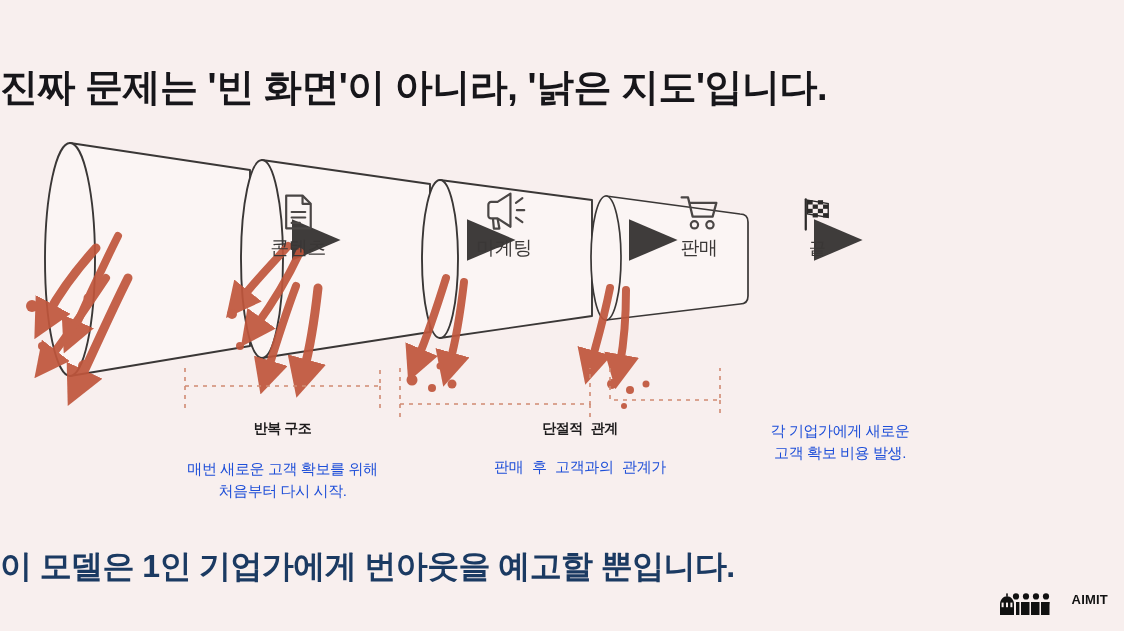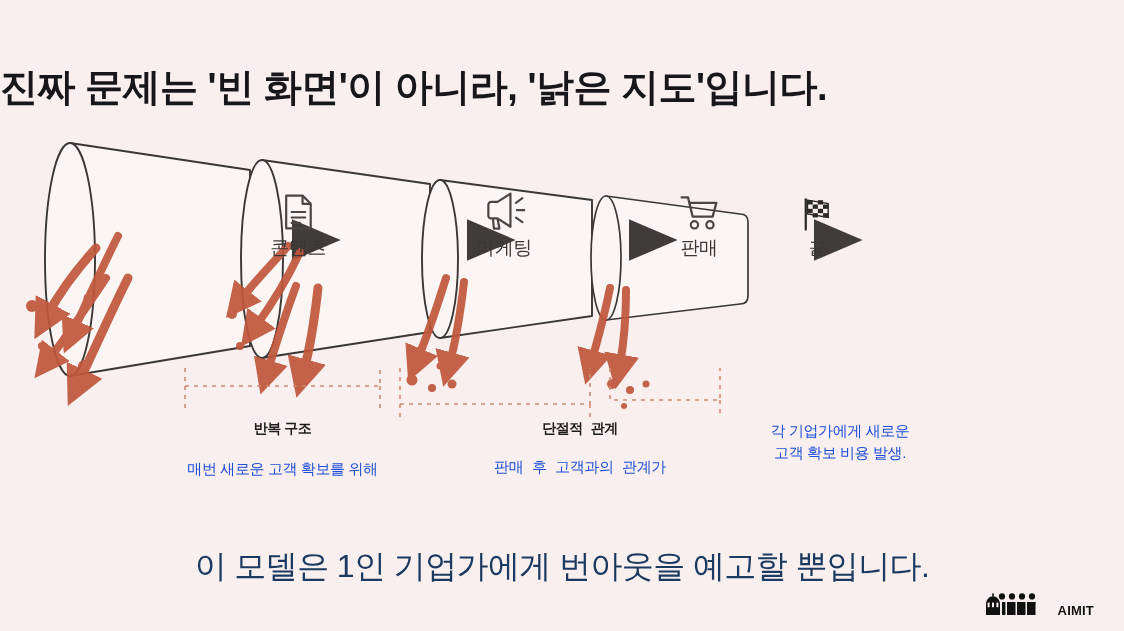--- a/index.html
+++ b/index.html
@@ -100,35 +100,34 @@
     letter-spacing: -0.4px;
     white-space: nowrap;
   }
 
   
   .statement {
     position: absolute;
     top: 545px;
     left: 0;
     width: 1124px;
-    text-align: center;
+    text-align: left;
     font-size: 32px;
-    font-weight: normal;
+    font-weight: bold;
     color: #1b3a62;
     letter-spacing: -0.6px;
     white-space: nowrap;
   }
 
   
   #logo {
     position: absolute;
-    right: 30px;
+    right: 16px;
     bottom: 12px;
     display: flex;
-    align-items: flex-end;
     gap: 18px;
   }
   .logo-text {
     font-size: 13px;
     font-weight: bold;
     color: #121212;
     letter-spacing: 0.2px;
     line-height: 1;
     padding-bottom: 2px;
   }
@@ -283,20 +282,21 @@
       </svg>
       <div class="stage-label small">끝</div>
     </div>
   </div>
 
   <div id="callouts">
 
     <div class="callout" style="left:175px; top:0; width:215px;">
       <div class="callout-title">반복 구조</div>
       <div class="callout-line">매번 새로운 고객 확보를 위해</div>
+      <div class="callout-line">처음부터 다시 시작.</div>
     </div>
 
     <div class="callout" style="left:455px; top:0; width:250px;font-family:Liberation Mono, monospace;">
       <div class="callout-title">단절적 관계</div>
       <div class="callout-line">판매 후 고객과의 관계가</div>
     </div>
 
     <div class="callout" style="left:740px; top:0; width:200px;">
       <div class="callout-line">각 기업가에게 새로운</div>
       <div class="callout-line">고객 확보 비용 발생.</div>

